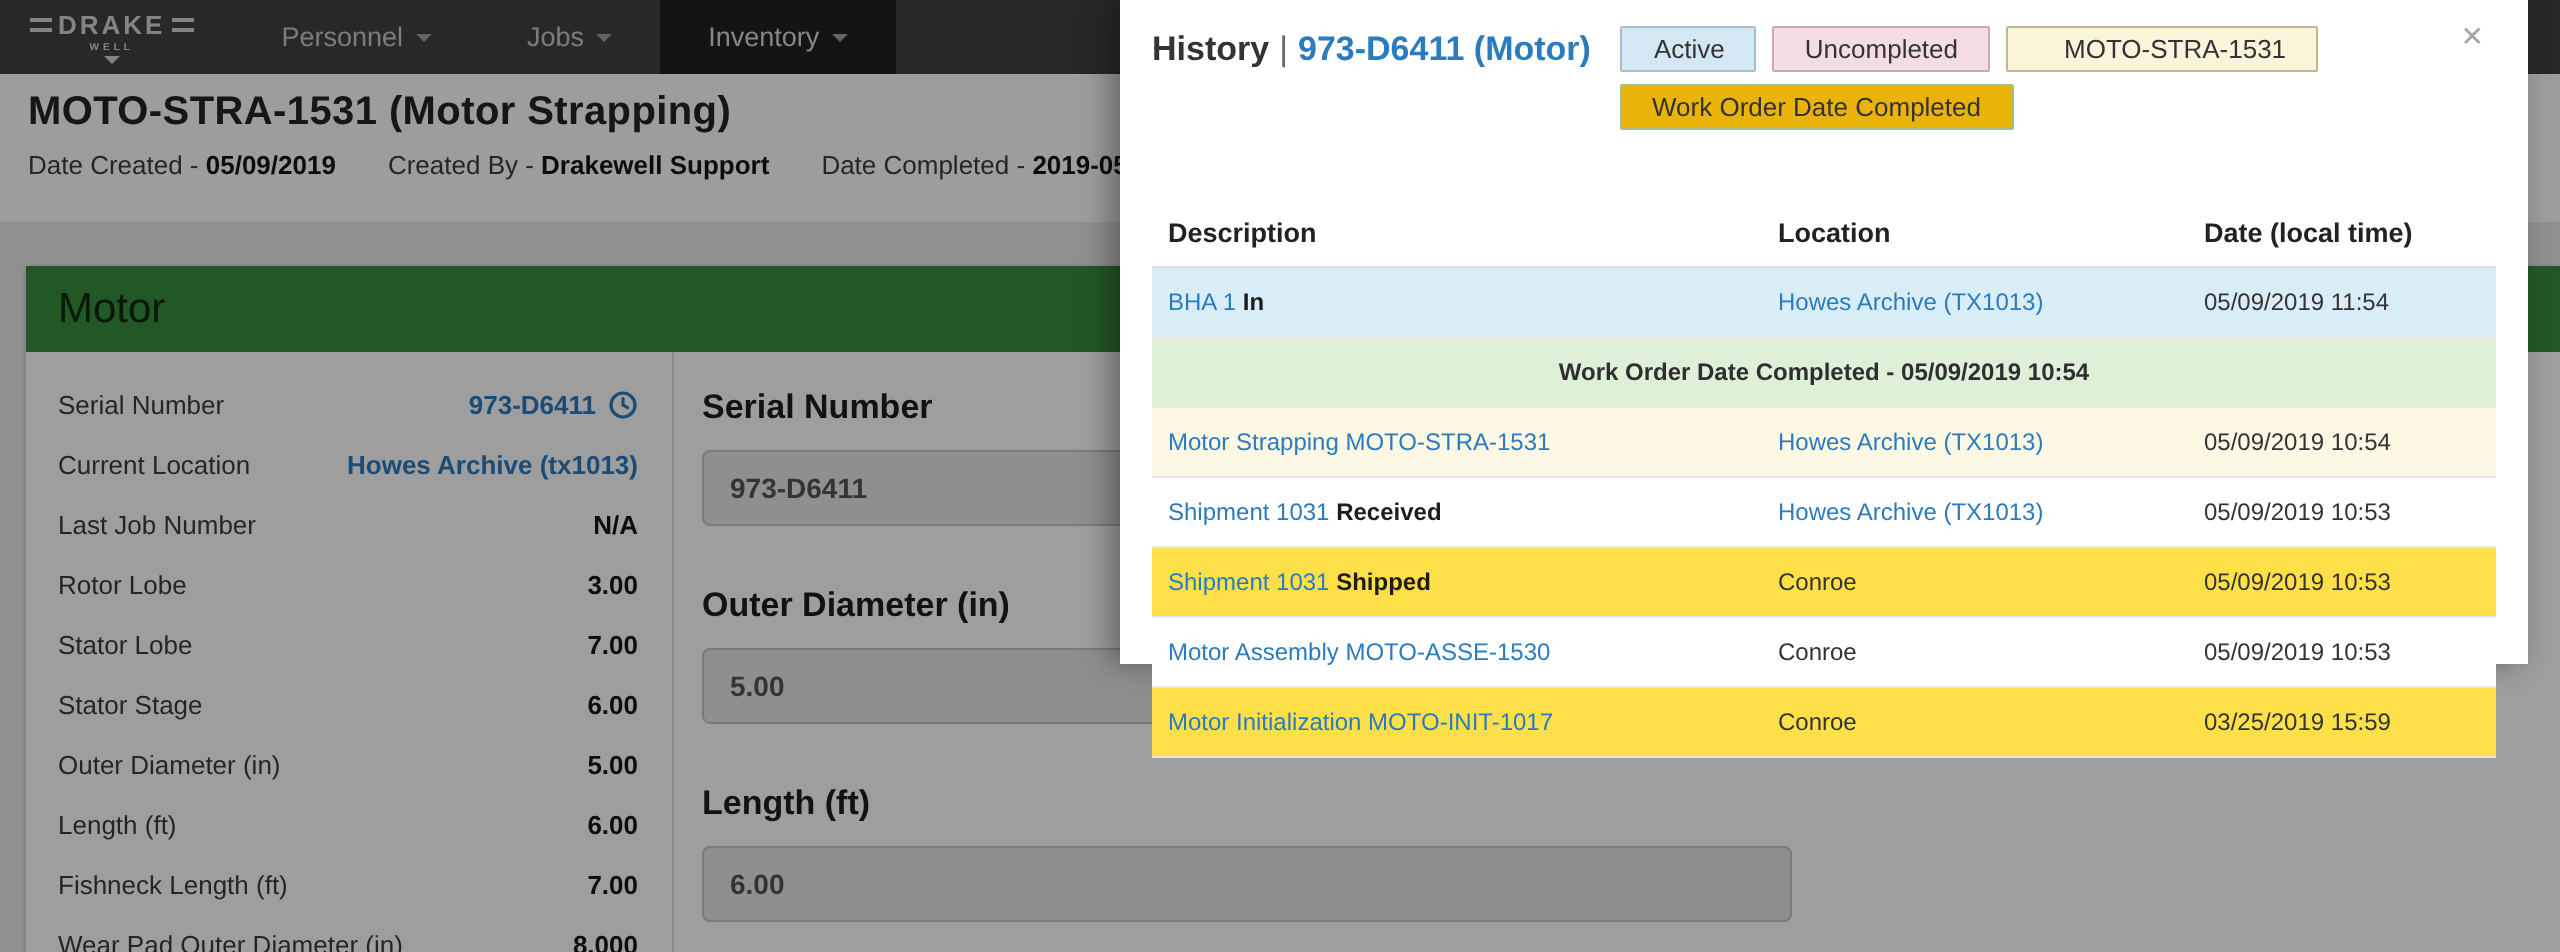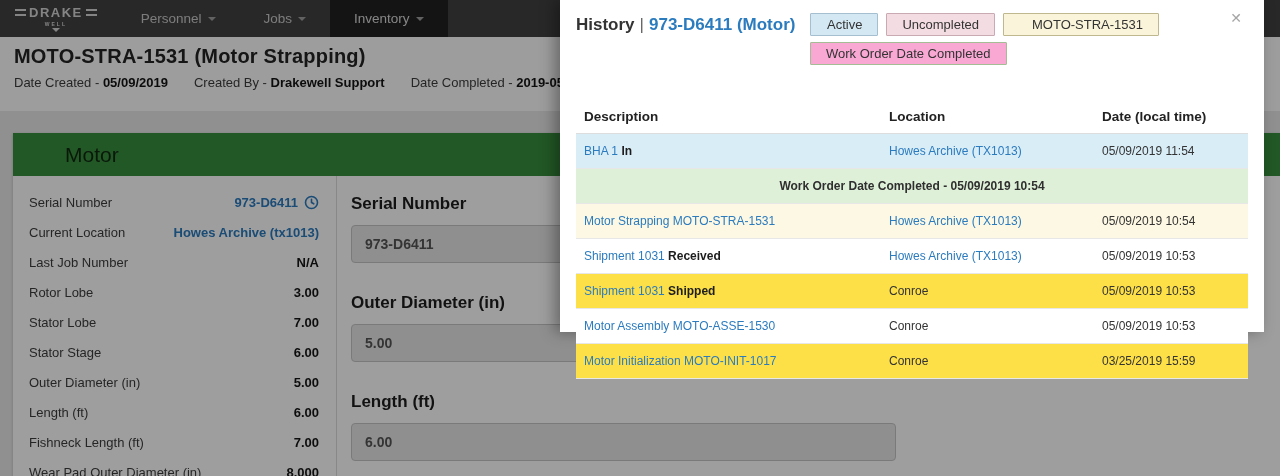--- a/index.html
+++ b/index.html
@@ -19,21 +19,21 @@
 
   
   .page-header { position:absolute; top:37px; left:0; width:100%; height:74px; background:#fdfdfd; padding:8px 0 0 14px; z-index:1; }
   .page-title { font-size:20px; font-weight:bold; color:#242424; letter-spacing:0.2px; }
   .page-meta { display:flex; gap:26px; margin-top:7px; font-size:13px; color:#3d3d3d; }
   .page-meta b { color:#141414; }
 
   
   .panel { position:absolute; top:133px; left:13px; right:0; height:480px; background:#fff; z-index:1; box-shadow:0 1px 3px rgba(0,0,0,0.2); }
   .panel-header { height:43px; background:#388e3c; display:flex; align-items:center; padding-left:16px; }
-  .panel-title { font-size:21px; color:rgba(0,0,0,0.72); font-weight:500;margin-left:36px; }
+  .panel-title { font-size:21px; color:rgba(0,0,0,0.72); font-weight:500; }
   .panel-body { display:flex; align-items:stretch; height:437px; }
   .spec-col { width:324px; border-right:1px solid #dcdcdc; padding:11px 17px 0 16px; }
   .spec-row { display:flex; justify-content:space-between; align-items:center; height:30px; }
   .spec-label { font-size:13px; color:#3d3d3d; }
   .spec-value { font-size:13px; font-weight:bold; color:#161616; display:flex; align-items:center; gap:6px; }
   .spec-value.link { color:#2b7bbf; cursor:pointer; }
   .clock-btn { display:inline-flex; cursor:pointer; }
 
   .form-col { padding:18px 0 0 14px; }
   .form-group { margin-bottom:30px; }
@@ -46,21 +46,21 @@
   
   .modal { position:absolute; top:0; left:560px; width:704px; height:332px; background:#fff; z-index:10; box-shadow:-5px 0 14px rgba(0,0,0,0.35); }
   .modal-title { position:absolute; top:15px; left:16px; font-size:17px; font-weight:bold; color:#333; white-space:nowrap; }
   .modal-title .sep { color:#666; font-weight:normal; padding:0 5px; }
   .modal-title .link { color:#2b7bbf; cursor:pointer; }
   .badges { position:absolute; top:13px; left:250px; width:350px; display:flex; flex-wrap:wrap; gap:6px 8px; }
   .badge { border:1px solid; padding:3px 15px; font-size:13px; color:#333; white-space:nowrap; cursor:pointer; border-radius:1px; }
   .badge.info    { background:#d4e8f4; border-color:#a5bfd0;padding-left:16px; }
   .badge.danger  { background:#f4dde2; border-color:#c9aab2; }
   .badge.warning { background:#faf4da; border-color:#bfb78e;padding-left:28px; }
-  .badge.success { background:#f9a8d4; border-color:#a4bd95; }
+  .badge.success { background:#eab308; border-color:#a4bd95; }
   .modal-close { position:absolute; top:10px; right:22px; font-size:14px; color:#a5a5a5; cursor:pointer; }
 
   table.history { position:absolute; top:100px; left:16px; width:672px; border-collapse:collapse; table-layout:fixed; }
   table.history th { text-align:left; font-size:13.5px; font-weight:bold; color:#222; padding:9px 8px; border-bottom:1px solid #ddd; }
   table.history col.c1 { width:305px; } table.history col.c2 { width:213px; } table.history col.c3 { width:154px; }
   table.history td { font-size:12px; color:#333; padding:10px 8px; border-bottom:1px solid #e7e7e7; vertical-align:middle; white-space:nowrap; overflow:hidden; }
   tr.info td    { background:#d9edf7; }
   tr.banner td  { background:#dff0d8; text-align:center; font-weight:bold; color:#2f2f2f; }
   tr.warning td { background:#fcf8e3; }
   tr.striped td { background:#fde047; }

